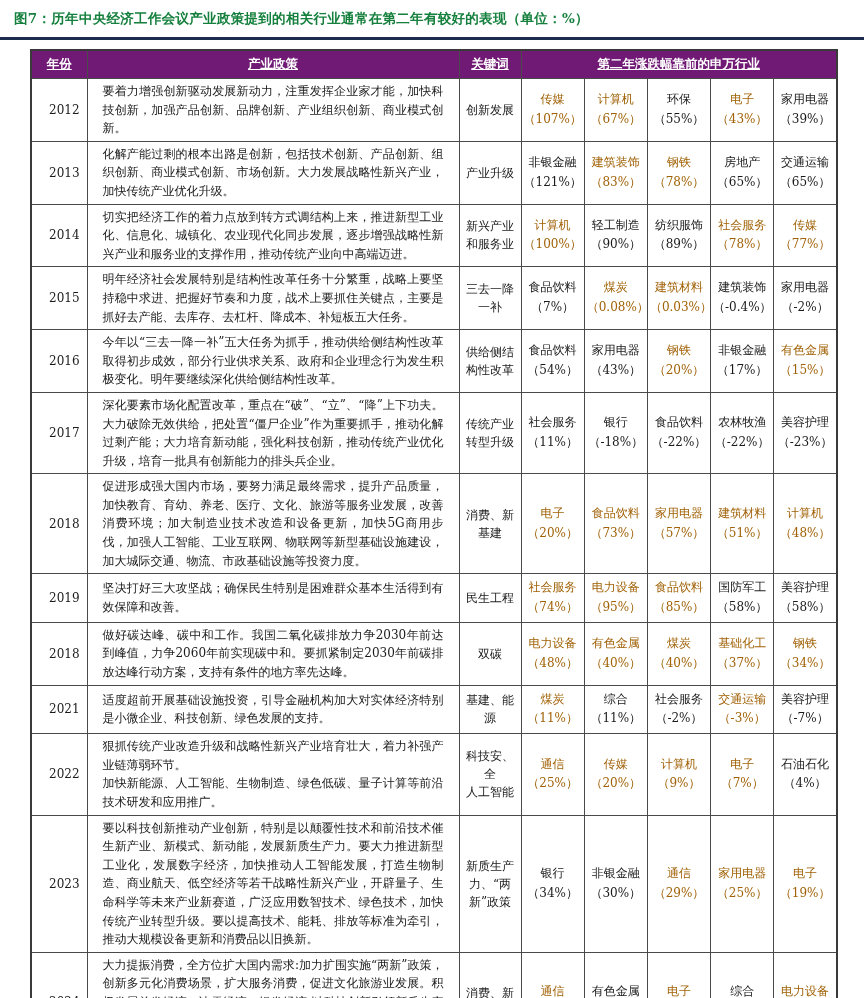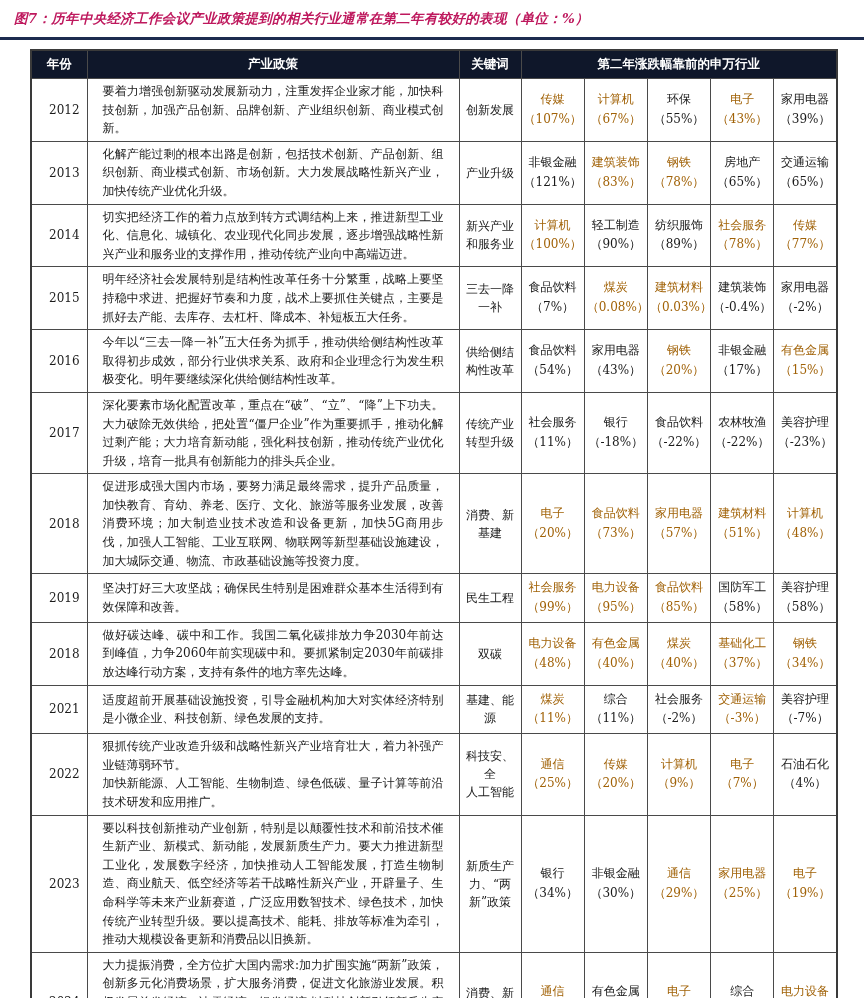--- a/index.html
+++ b/index.html
@@ -1,22 +1,22 @@
 <!DOCTYPE html>
 <html><head>
 <meta charset="utf-8">
 <style>
   html,body{margin:0;padding:0;background:#ffffff;}
   body{width:864px;min-height:998px;font-family:"DejaVu Serif","Liberation Serif",serif;color:#1a1a1a;}
   .page{box-sizing:border-box;width:864px;padding:6px 14px 10px 14px;}
-  .fig-title{color:#be185d;font-weight:bold;font-size:13.5px;letter-spacing:.3px;padding:4px 0 9px 0;font-style:italic;}
+  .fig-title{color:#15803d;font-weight:bold;font-size:13.5px;letter-spacing:.3px;padding:4px 0 9px 0;}
   .title-rule{height:3px;background:#1d2b4f;margin:0 -14px 9px -14px;}
   table.policy-table{border-collapse:collapse;margin-left:16px;width:806px;table-layout:fixed;font-size:12px;border:2px solid #3a3a3a;}
   .policy-table th,.policy-table td{border:1px solid #4a4a4a;vertical-align:middle;}
-  .policy-table thead th{background:#0f172a;color:#ffffff;font-weight:bold;font-size:12.5px;padding:5px 2px;text-align:center;}
+  .policy-table thead th{background:#701a75;color:#ffffff;font-weight:bold;font-size:12.5px;padding:5px 2px;text-align:center;text-decoration:underline;}
   td.cell-year{text-align:center;padding:2px 17px;}
   td.cell-policy{text-align:justify;padding:3px 15px;line-height:1.55;white-space:pre-line;}
   td.cell-keyword{text-align:center;padding:3px 4px;line-height:1.5;white-space:pre-line;}
   td.cell-industry{text-align:center;padding:4px 2px;line-height:1.65;}
   .ind-red{color:#a16207;}
 </style>
 </head>
 <body>
 
 <div class="page">
@@ -217,21 +217,21 @@
             <div>计算机</div>
             <div>（48%）</div>
           </td>
         </tr>
         <tr>
           <td class="cell-year">2019</td>
           <td class="cell-policy">坚决打好三大攻坚战；确保民生特别是困难群众基本生活得到有效保障和改善。</td>
           <td class="cell-keyword">民生工程</td>
           <td class="cell-industry ind-red">
             <div>社会服务</div>
-            <div>（99%）</div>
+            <div>（74%）</div>
           </td>
           <td class="cell-industry ind-red">
             <div>电力设备</div>
             <div>（95%）</div>
           </td>
           <td class="cell-industry ind-red">
             <div>食品饮料</div>
             <div>（85%）</div>
           </td>
           <td class="cell-industry">

